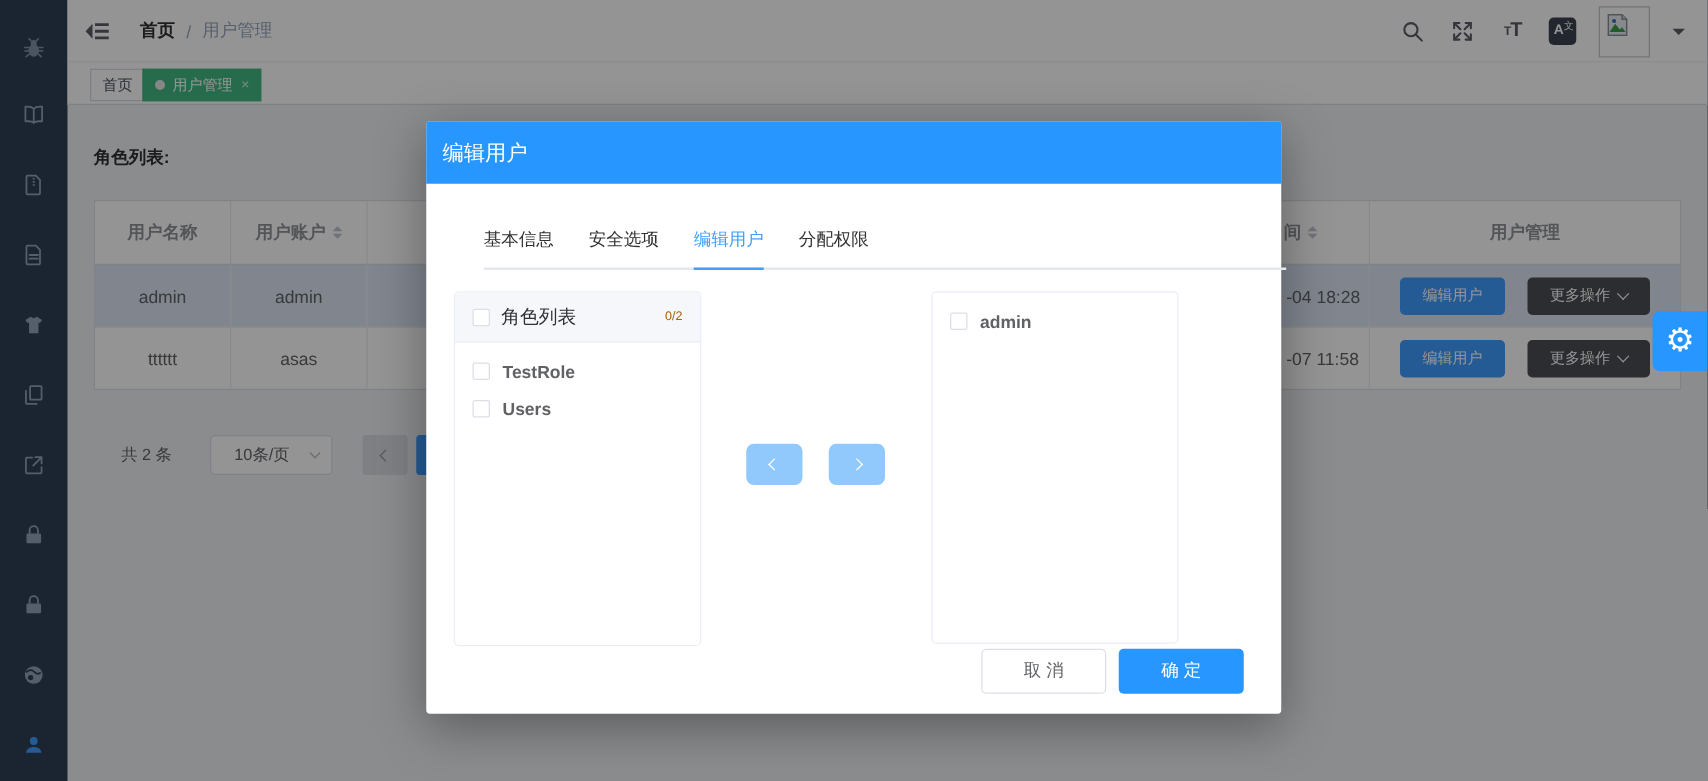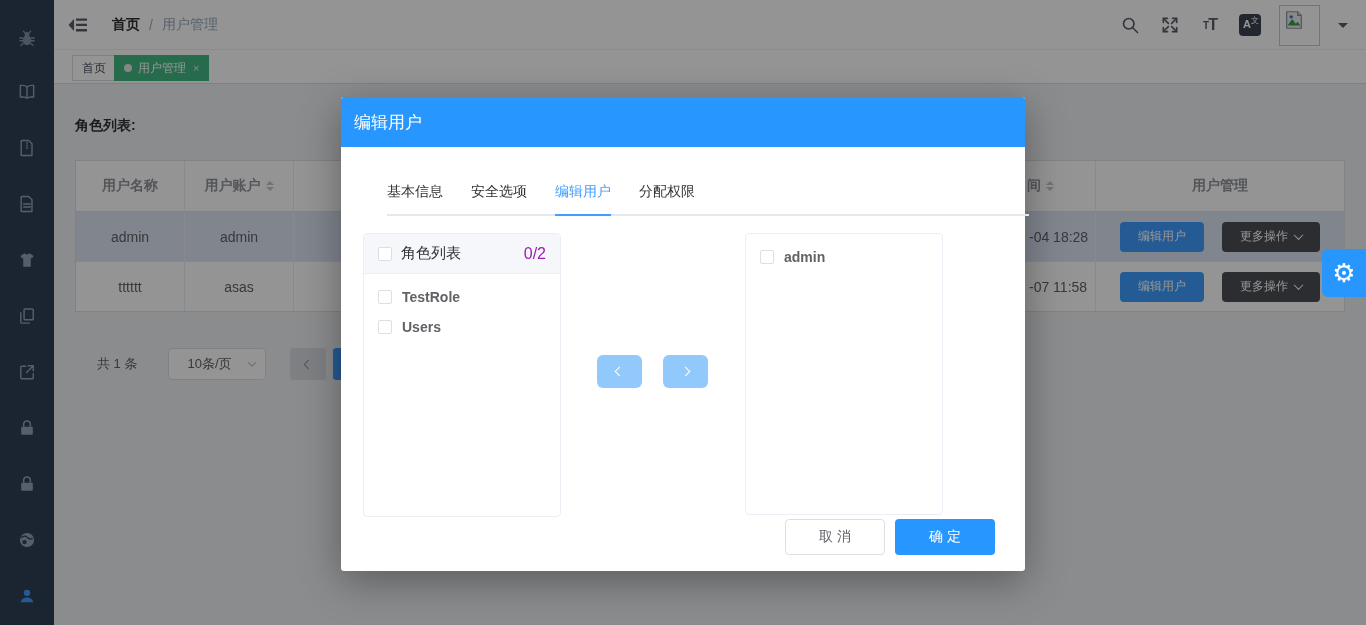--- a/index.html
+++ b/index.html
@@ -79,21 +79,21 @@
   .m-title{color:#fff;font-size:17px;margin-left:13px;}
   .m-tabs{position:absolute;left:22px;top:86px;width:642px;border-bottom:2px solid #e4e7ed;display:flex;gap:28px;margin-left:24px;}
   .m-tab{font-size:14px;color:#303133;padding-bottom:13px;cursor:pointer;}
   .m-tab.active{color:var(--accent);border-bottom:2px solid var(--accent);margin-bottom:-2px;}
   .t-panel{position:absolute;width:198px;border:1px solid #ebeef5;border-radius:4px;background:#fff;overflow:hidden;}
   .t-panel.src{left:22px;top:136px;height:284px;}
   .t-panel.tgt{left:404px;top:136px;height:282px;}
   .t-head{height:40px;background:#f5f7fa;border-bottom:1px solid #ebeef5;display:flex;align-items:center;padding:0 14px;}
   .cb{width:14px;height:14px;border:1px solid #dcdfe6;border-radius:2px;background:#fff;flex:0 0 auto;cursor:pointer;}
   .t-title{font-size:15px;color:#303133;margin-left:9px;}
-  .t-count{margin-left:auto;font-size:16px;color:#a21caf;text-align:center;}
+  .t-count{margin-left:auto;font-size:10px;color:#a16207;text-align:center;}
   .t-body{padding-top:8px;}
   .t-item{height:30px;display:flex;align-items:center;padding:0 14px;cursor:pointer;}
   .t-item .lbl{margin-left:10px;font-size:14px;color:#606266;font-weight:600;}
   .t-btn{position:absolute;top:258px;width:45px;height:33px;border-radius:6px;background:var(--transfer_disabled);display:flex;align-items:center;justify-content:center;color:#fff;cursor:not-allowed;}
   .t-btn.l{left:256px;}
   .t-btn.r{left:322px;}
   .f-btn{position:absolute;top:422px;width:100px;height:36px;border-radius:4px;font-size:14px;display:flex;align-items:center;justify-content:center;cursor:pointer;}
   .f-cancel{left:444px;background:#fff;border:1px solid #dcdfe6;color:#606266;}
   .f-confirm{left:554px;background:var(--primary);color:#fff;}
 
@@ -284,21 +284,21 @@
         <span class="btn-edit">编辑用户</span>
         <span class="btn-more">
           <span>更多操作</span>
           <i class="chev down"></i>
         </span>
       </div>
     </div>
   </div>
 
   <div class="pager">
-    <span class="pg-total">共 1 条</span>
+    <span class="pg-total">共 2 条</span>
     <span class="pg-size">
       <span>10条/页</span>
       <i class="chev down"></i>
     </span>
     <span class="pg-prev">
       <i class="chev left"></i>
     </span>
     <span class="pg-page">1</span>
   </div>
 

